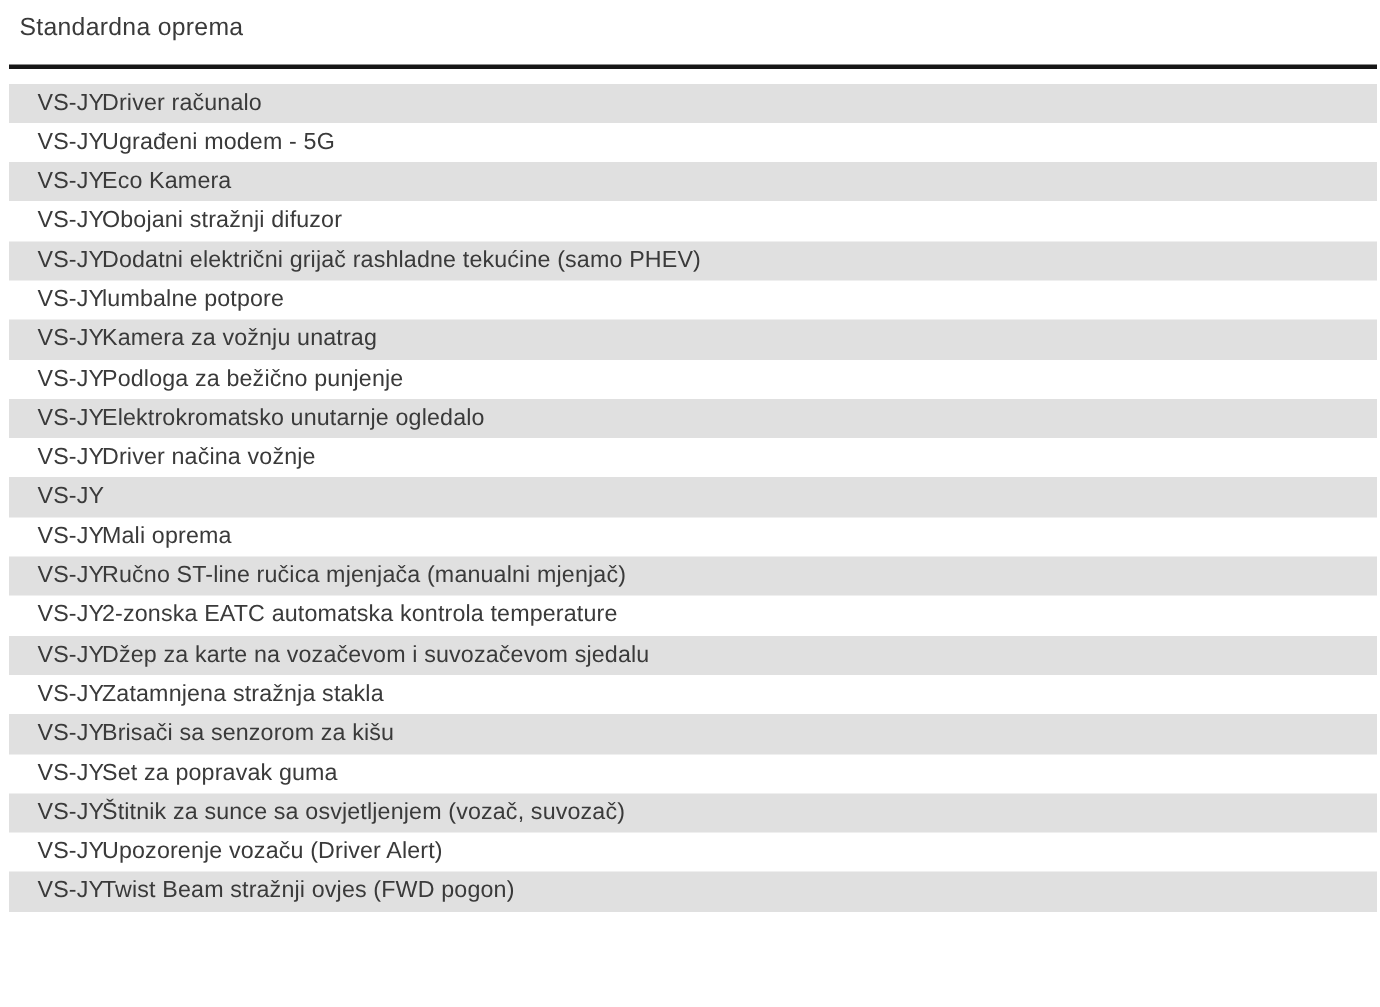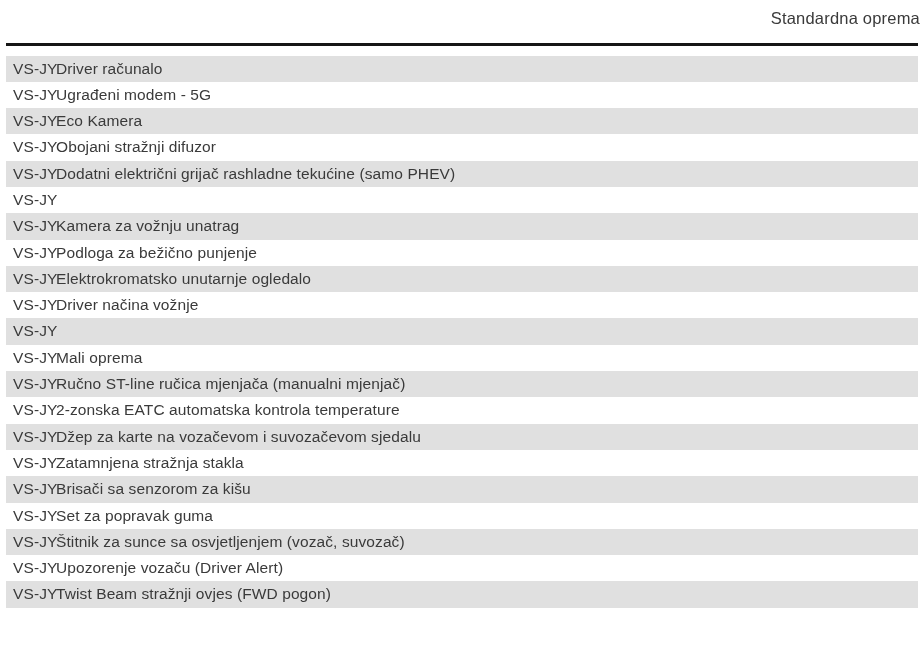--- a/index.html
+++ b/index.html
@@ -24,36 +24,36 @@
   .page {
     width: 920px;
     height: 671px;
   }
   .title {
     font-size: 16.5px;
     font-weight: 400;
     line-height: 19px;
     margin: 9px 0 0 13px;
     letter-spacing: 0.2px;
-    text-align: right;
   }
   .rule {
     height: 2.5px;
     background: var(--rule);
     margin: 15px 2px 0 6px;
   }
   .rows {
     margin: 10px 2px 0 6px;
   }
   .row {
     display: flex;
     align-items: flex-start;
     font-size: 15.5px;
     line-height: 26.3px;
     letter-spacing: 0.1px;
+    padding-left: 12px;
   }
   .row.shaded {
     background: var(--stripe);
   }
   .code {
     flex: 0 0 50px;
     width: 50px;
     padding-left: 7px;
     white-space: nowrap;
   }
@@ -95,20 +95,21 @@
       </div>
       <div class="row shaded">
         <span class="code">VS-JY</span>
         <span class="desc">
           <div class="line">Dodatni električni grijač rashladne tekućine (samo PHEV)</div>
         </span>
       </div>
       <div class="row">
         <span class="code">VS-JY</span>
         <span class="desc">
+          <div class="line">lumbalne potpore</div>
         </span>
       </div>
       <div class="row shaded">
         <span class="code">VS-JY</span>
         <span class="desc">
           <div class="line">Kamera za vožnju unatrag</div>
         </span>
       </div>
       <div class="row">
         <span class="code">VS-JY</span>

